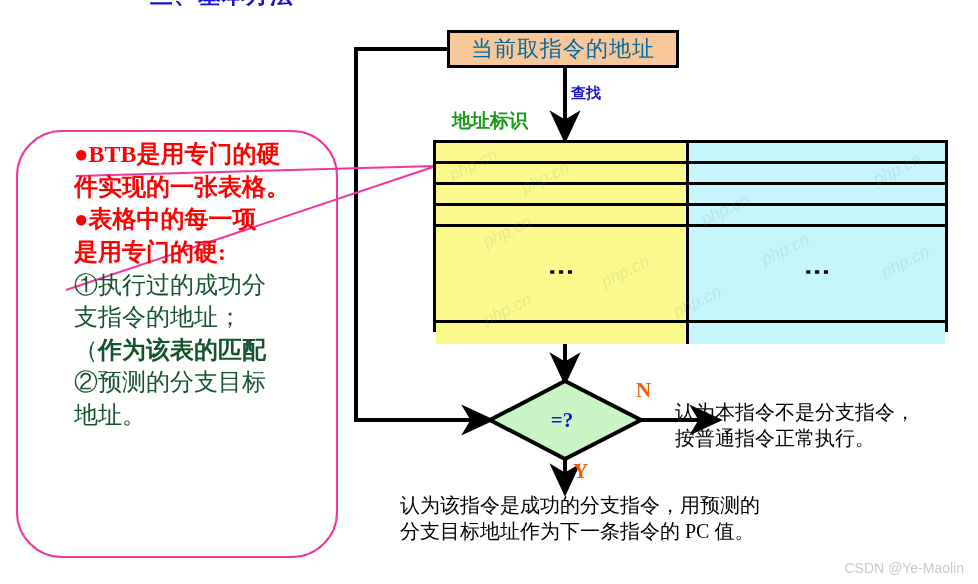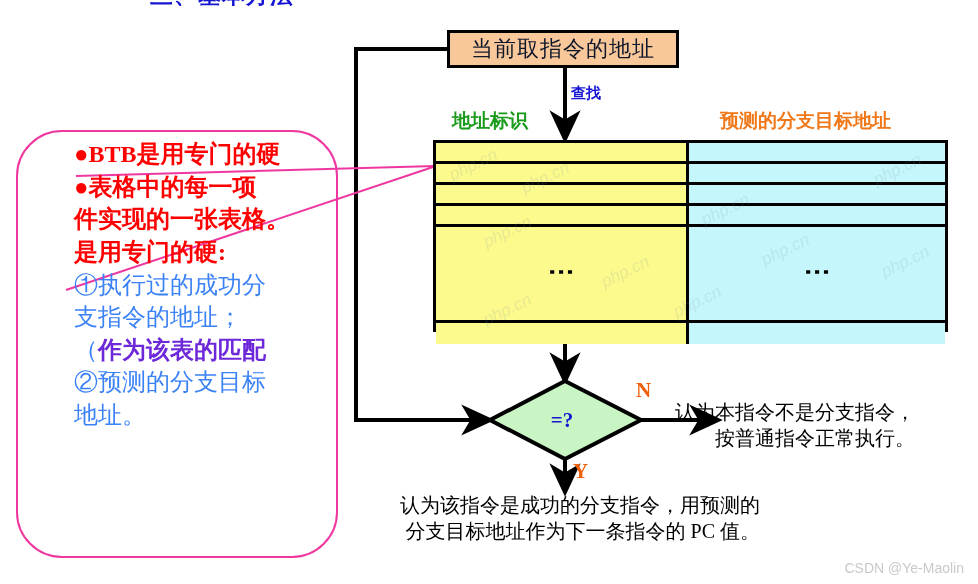--- a/index.html
+++ b/index.html
@@ -52,21 +52,21 @@
     left: 447px;
     top: 30px;
     width: 232px;
     height: 38px;
     background: #f8c79a;
     border: 3px solid #000000;
     box-sizing: border-box;
     display: flex;
     align-items: center;
     justify-content: center;
-    color: #0f172a;
+    color: #0369a1;
     font-size: 22px;
     font-weight: normal;
     letter-spacing: 1px;
   }
 
   
   .col-head {
     position: absolute;
     font-size: 19px;
     font-weight: bold;
@@ -161,21 +161,20 @@
   .branch-letter.n { left: 636px; top: 378px; }
   .branch-letter.y { left: 573px; top: 459px; }
 
   
   .txt-block {
     position: absolute;
     color: #000000;
     font-size: 20px;
     line-height: 1.32;
     white-space: nowrap;
-    text-align: right;
   }
   .txt-block.n-branch { left: 675px; top: 399px; }
   .txt-block.y-branch { left: 400px; top: 492px; }
 
   
   .callout-box {
     position: absolute;
     left: 16px;
     top: 130px;
     width: 322px;
@@ -194,25 +193,25 @@
     line-height: 1.36;
     color: #000000;
     font-weight: normal;
     margin-left: 40px;
   }
   .callout-text .red {
     color: #ff0000;
     font-weight: bold;
   }
   .callout-text .magenta {
-    color: #6d28d9;
+    color: #14532d;
     font-weight: bold;
   }
   .callout-text .blk {
-    color: #3b82f6;
+    color: #14532d;
   }
   .callout-text p { margin: 0; }
 
   
   .wm {
     position: absolute;
     color: rgba(120,150,160,0.16);
     font-size: 17px;
     font-style: italic;
     font-family: "Liberation Sans", sans-serif;
@@ -256,21 +255,20 @@
 
     <polyline points="66,290 436,166 76,176" fill="none" stroke="#ef37a0" stroke-width="2"></polyline>
   </svg>
 
   <div class="cut-heading">三、基本方法</div>
 
   <div class="top-box">当前取指令的地址</div>
 
   <div class="find-label">查找</div>
   <div class="col-head tag">地址标识</div>
-  <div class="col-head target">预测的分支目标地址</div>
 
   <div class="btb-table">
     <div class="btb-row thin">
       <div class="cell tagcell"></div>
       <div class="cell targetcell"></div>
     </div>
     <div class="btb-row thin">
       <div class="cell tagcell"></div>
       <div class="cell targetcell"></div>
     </div>
@@ -305,22 +303,22 @@
     <div>按普通指令正常执行。</div>
   </div>
   <div class="txt-block y-branch">
     <div>认为该指令是成功的分支指令，用预测的</div>
     <div>分支目标地址作为下一条指令的 PC 值。</div>
   </div>
 
   <div class="callout-box"></div>
   <div class="callout-text">
     <p><span class="red">●BTB</span><span class="red">是用专门的硬</span></p>
+    <p class="red">件实现的一张表格。</p>
     <p class="red">●表格中的每一项</p>
-    <p class="red">件实现的一张表格。</p>
     <p class="red">是用专门的硬:</p>
     <p class="blk">①执行过的成功分</p>
     <p class="blk">支指令的地址；</p>
     <p><span class="blk">（</span><span class="magenta">作为该表的匹配</span></p>
     <p class="blk">②预测的分支目标</p>
     <p class="blk">地址。</p>
   </div>
 
   <div class="wm" style="left:448px;top:155px;">php.cn</div>
   <div class="wm" style="left:520px;top:168px;">php.cn</div>

